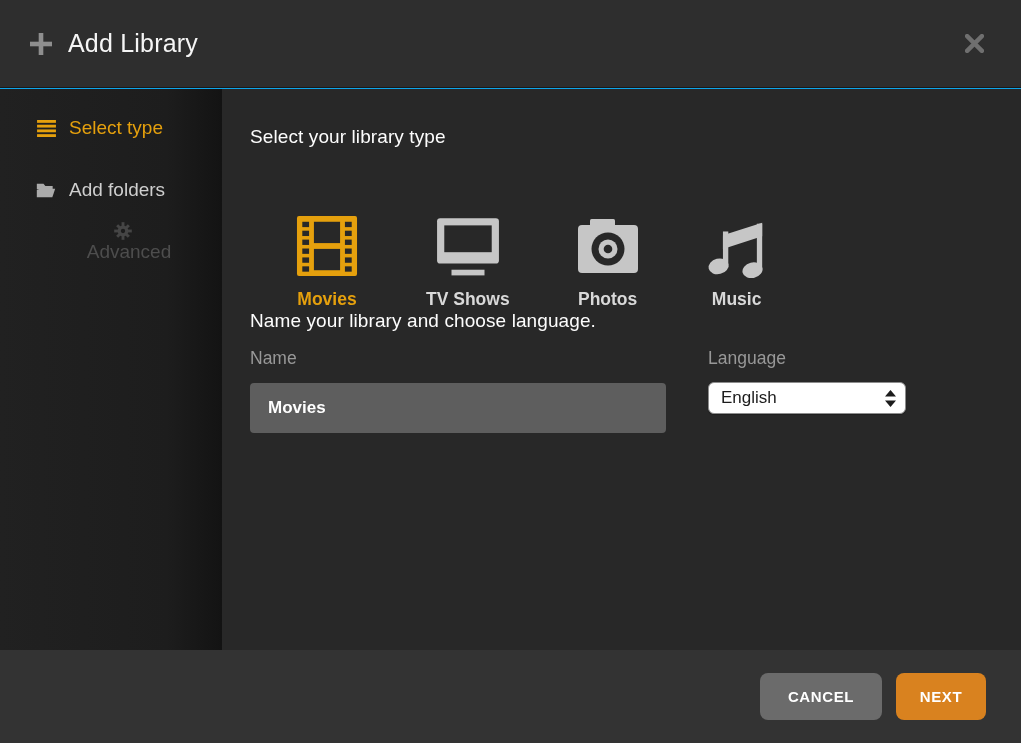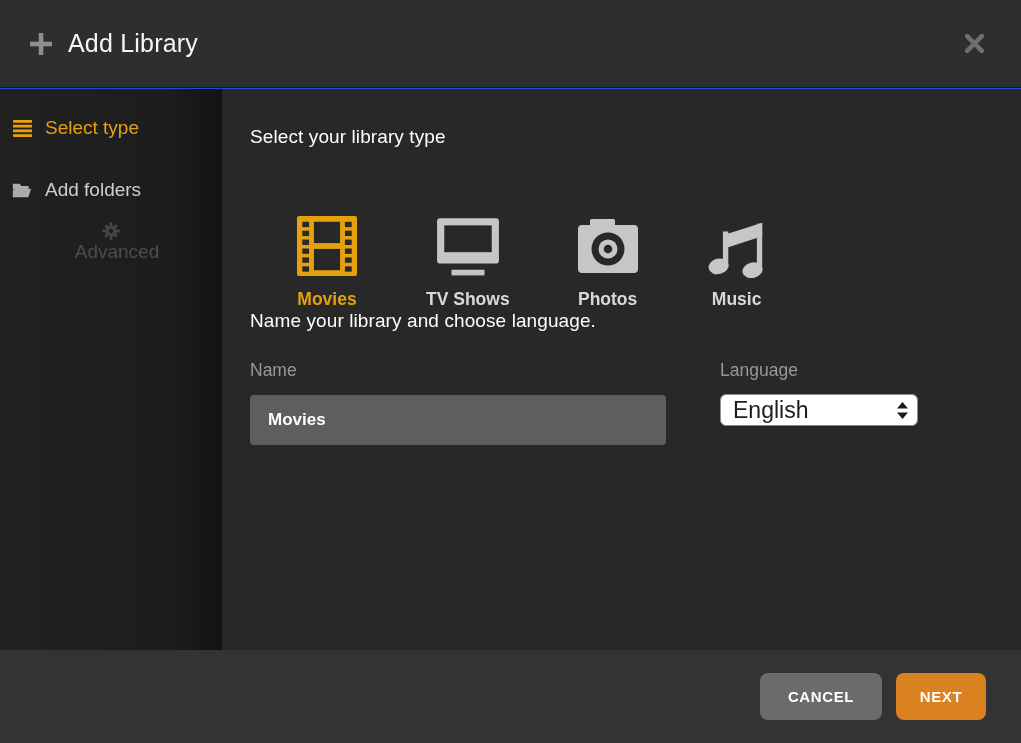--- a/index.html
+++ b/index.html
@@ -1,36 +1,36 @@
 <!DOCTYPE html>
 <html><head>
 <meta charset="utf-8">
 <style>
   * { margin: 0; padding: 0; box-sizing: border-box; }
   html, body { width: 1021px; height: 743px; background: #282828; overflow: hidden;
     font-family: "Liberation Sans", "DejaVu Sans", sans-serif; }
-  .dialog { position: relative; width: 1021px; height: 743px; background: #1d4ed8; }
+  .dialog { position: relative; width: 1021px; height: 743px; background: #0ea5e9; }
 
   
   .dlg-header { position: absolute; top: 0; left: 0; right: 0; height: 88px;
     background: #2e2e2e; border-bottom: 1px solid #191919;
     display: flex; align-items: center; padding: 0 30px; }
   .plus-wrap { width: 22px; height: 22px; color: #8e8e8e; margin-right: 16px; flex: 0 0 auto; }
   .dlg-title { font-size: 25px; font-weight: 400; color: #f5f5f5; letter-spacing: 0.2px; }
   .close-btn { margin-left: auto; width: 34px; height: 34px; border: none; background: transparent;
     color: #6f6f6f; cursor: pointer; display: flex; align-items: center; justify-content: center; }
   .close-btn svg { width: 19px; height: 19px; }
 
   
   .dlg-body { position: absolute; top: 89px; left: 0; right: 0; bottom: 93px; display: flex; }
 
   .sidebar { width: 222px; flex: 0 0 222px;
     background: linear-gradient(to right, #212121 0%, #1d1d1d 75%, #131313 100%);
     padding-top: 8px; }
-  .side-item { display: flex; align-items: center; height: 62px; padding-left: 12px;
+  .side-item { display: flex; align-items: center; height: 62px; padding-left: 36px;
     font-size: 19px; cursor: pointer; }
   .side-item .side-icon { width: 20px; height: 20px; margin-right: 13px; flex: 0 0 auto;
     display: flex; align-items: center; justify-content: center; }
   .side-item.active { color: #e5a00d; }
   .side-item.active .side-icon { color: #e5a00d; }
   .side-item.normal { color: #cfcfcf; text-align: right; }
   .side-item.normal .side-icon { color: #ababab; }
   .side-item.disabled { color: #4d4d4d; cursor: default; flex-direction: column; }
   .side-item.disabled .side-icon { color: #454545; }
 
@@ -40,32 +40,32 @@
   .type-row { display: flex; align-items: flex-end; gap: 66px; margin: 66px 0 0 44px; }
   .type-option { display: flex; flex-direction: column; align-items: center; cursor: pointer; }
   .type-icon-box { height: 64px; display: flex; align-items: center; justify-content: center;
     color: #c6c6c6; }
   .type-option.selected .type-icon-box { color: #e5a00d; }
   .type-label { margin-top: 11px; font-size: 17.5px; color: #d9d9d9; font-weight: 700; }
   .type-option.selected .type-label { color: #e5a00d; font-weight: 700; }
 
   .name-heading { }
 
-  .form-row { display: flex; margin-top: 28px; gap: 12px; }
+  .form-row { display: flex; margin-top: 16px; }
   .field-label { font-size: 17.5px; color: #989898; }
   .name-col { width: 416px; }
   .name-input { margin-top: 14px; width: 416px; height: 50px; background: #5e5e5e;
     border: none; border-radius: 4px; color: #ffffff; font-size: 17px; font-weight: 700;
     padding: 0 18px; outline: none; font-family: "Liberation Sans", "DejaVu Sans", sans-serif; }
   .lang-col { margin-left: 42px; }
   .select-box { margin-top: 13px; width: 198px; height: 32px; background: #ffffff;
     border: 1px solid #8d8d8d; border-radius: 6px; display: flex; align-items: center;
     padding: 0 9px 0 12px; cursor: pointer;
     box-shadow: 0 1px 1px rgba(0,0,0,0.25); }
-  .select-value { font-size: 23px; color: #1c1c1c; text-align: right; }
+  .select-value { font-size: 17px; color: #1c1c1c; text-align: right; }
   .select-arrows { margin-left: auto; width: 11px; height: 17px; color: #1c1c1c; }
 
   
   .dlg-footer { position: absolute; left: 0; right: 0; bottom: 0; height: 93px; background: #333333;
     display: flex; align-items: center; justify-content: flex-end; gap: 14px; padding-right: 35px; }
   .btn { height: 47px; border: none; border-radius: 8px; color: #ffffff; font-size: 15px;
     font-weight: 700; letter-spacing: 0.6px; cursor: pointer;
     font-family: "Liberation Sans", "DejaVu Sans", sans-serif; }
   .btn-cancel { width: 122px; background: #6b6b6b; }
   .btn-next { width: 90px; background: #d9821f; }

